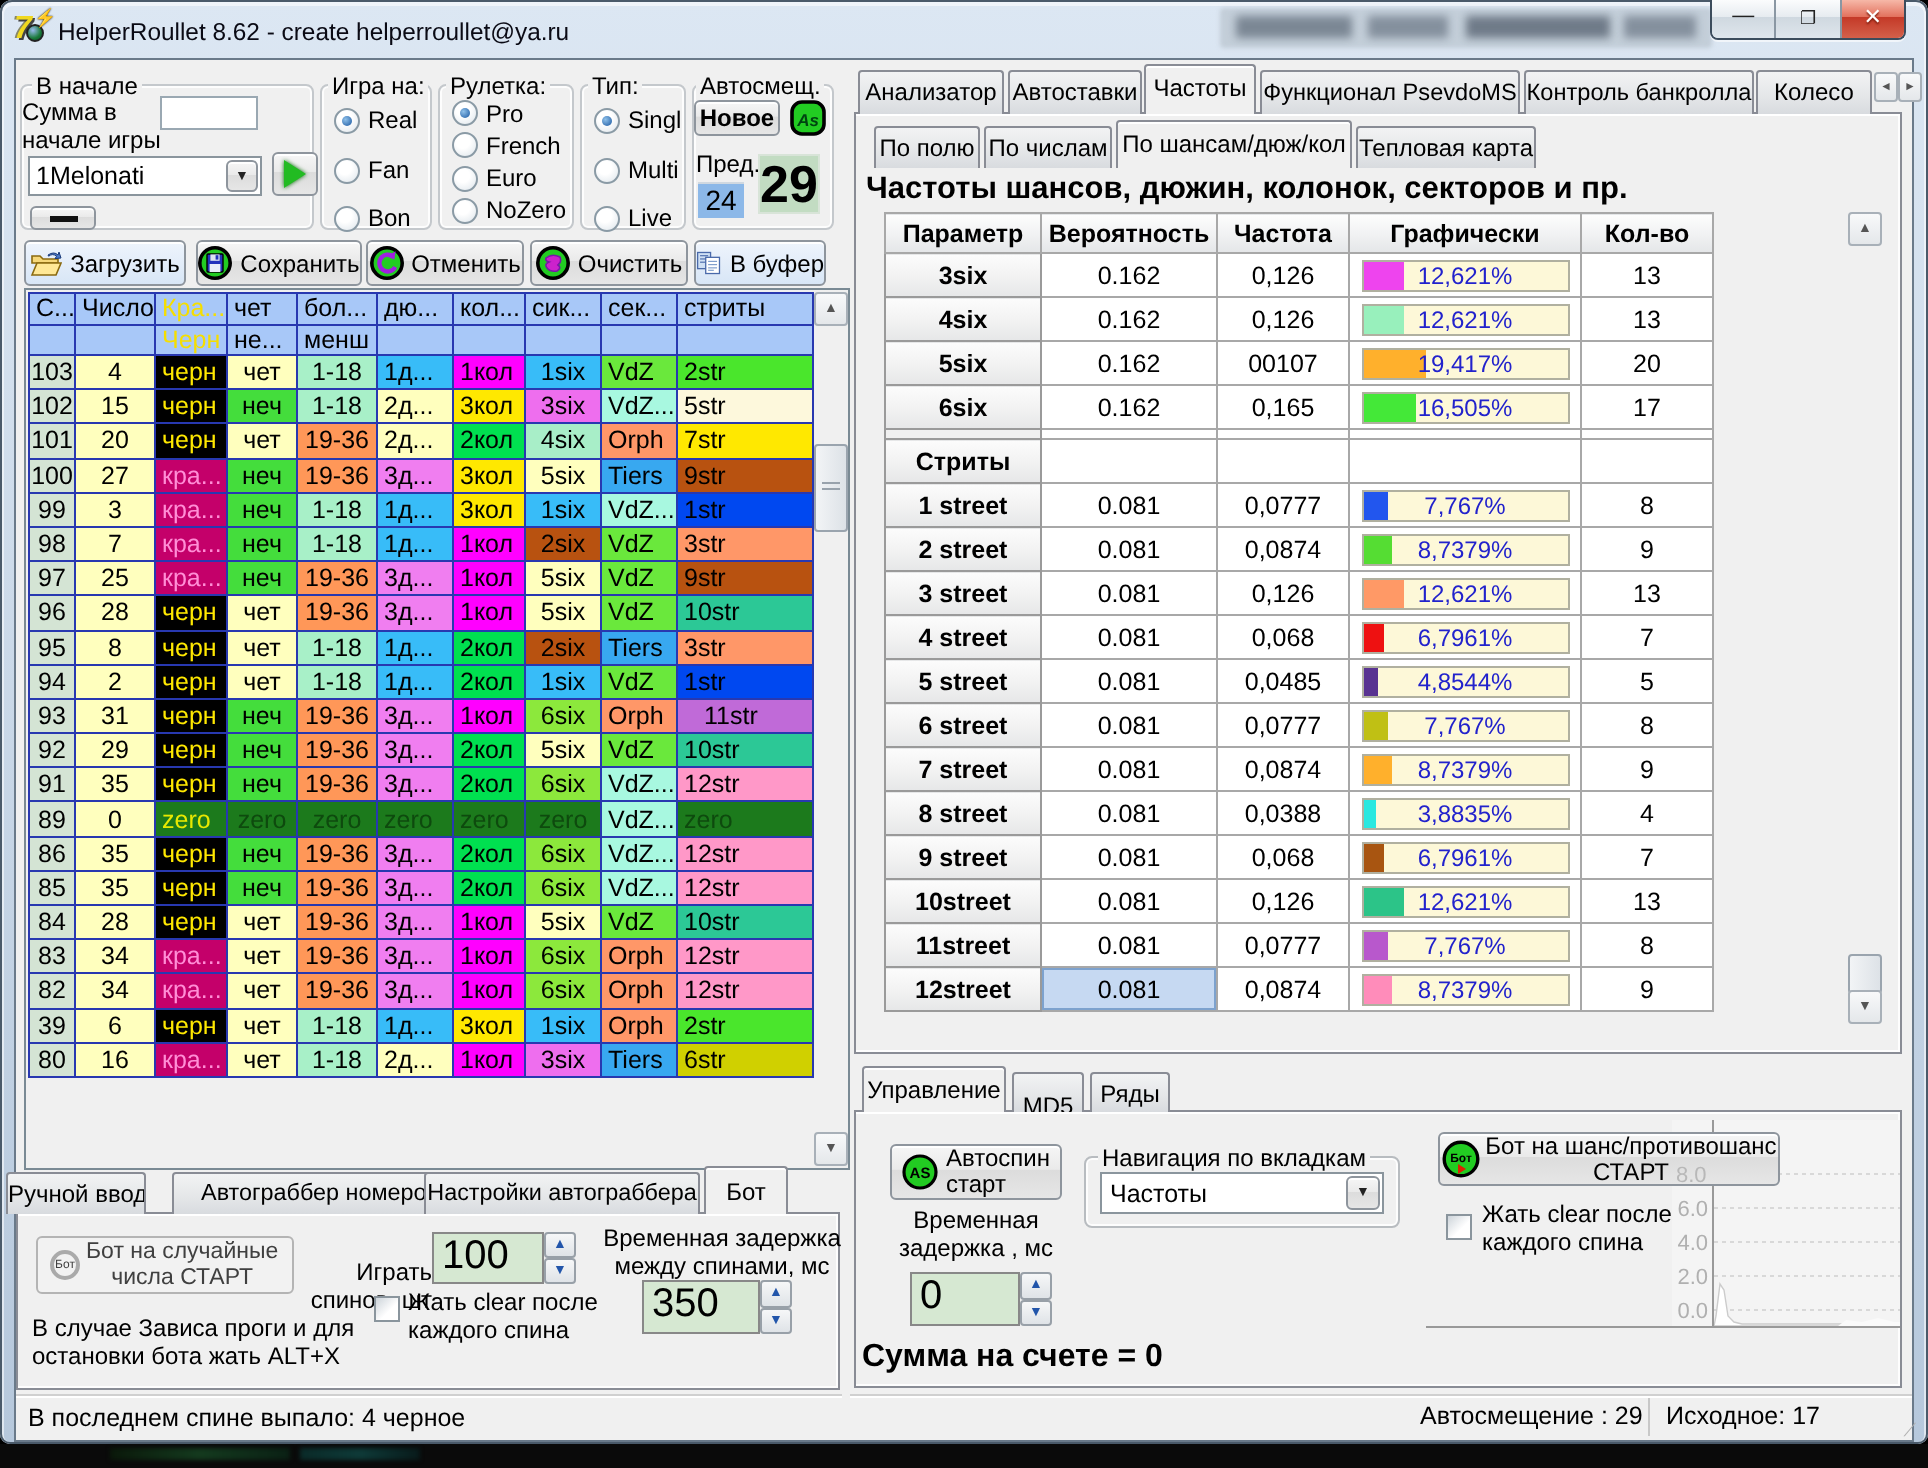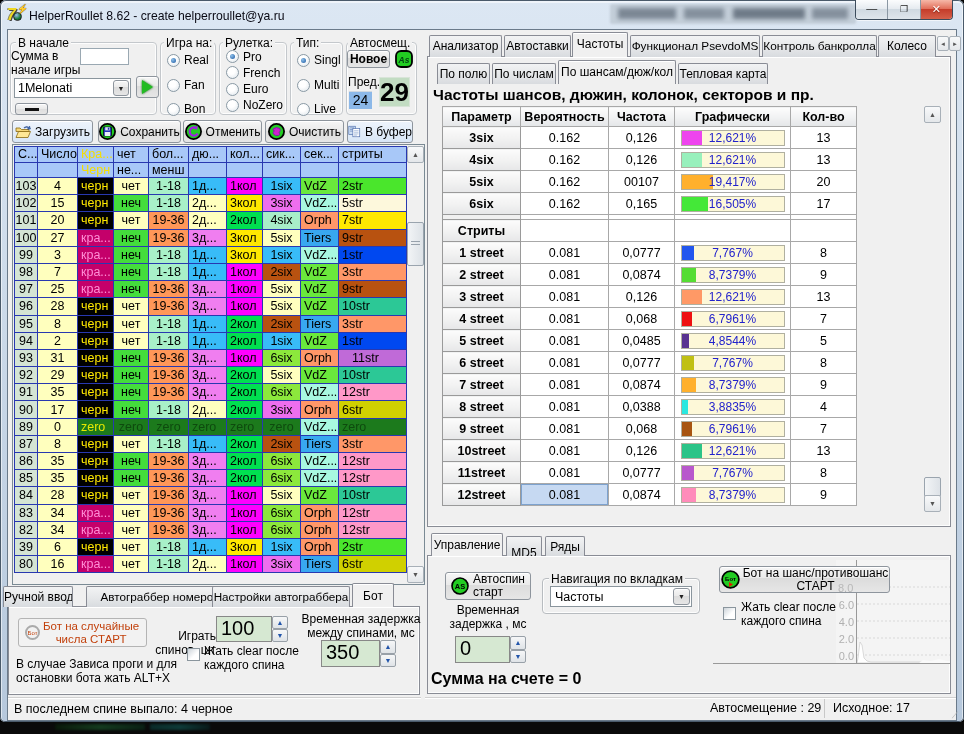--- a/index.html
+++ b/index.html
@@ -330,56 +330,32 @@
           <td style="background:#000000;color:#ffe800;padding-left:3px;">черн</td>
           <td style="background:#44dd3c;text-align:center;">неч</td>
           <td style="background:#ff9758;text-align:center;">19-36</td>
           <td style="background:#f07ef0;padding-left:3px;">3д...</td>
           <td style="background:#00e050;padding-left:3px;">2кол</td>
           <td style="background:#8ce83c;text-align:center;">6six</td>
           <td style="background:#a8f8e0;padding-left:3px;">VdZ...</td>
           <td style="background:#ff98c8;padding-left:3px;">12str</td>
         </tr>
 <tr>
-          <td class="cc">90</td>
-          <td class="cn">17</td>
-          <td style="background:#000000;color:#ffe800;padding-left:3px;">черн</td>
-          <td style="background:#44dd3c;text-align:center;">неч</td>
-          <td style="background:#a8f0c8;text-align:center;">1-18</td>
-          <td style="background:#ffffbe;padding-left:3px;">2д...</td>
-          <td style="background:#00e050;padding-left:3px;">2кол</td>
-          <td style="background:#ee6eee;text-align:center;">3six</td>
-          <td style="background:#ff9768;padding-left:3px;">Orph</td>
-          <td style="background:#d0d000;padding-left:3px;">6str</td>
-        </tr>
-<tr>
           <td class="cc">89</td>
           <td class="cn">0</td>
           <td style="background:#1c7a1c;color:#e8e800;padding-left:3px;">zero</td>
           <td style="background:#1c7a1c;color:#0e4a0e;text-align:center;">zero</td>
           <td style="background:#1c7a1c;color:#0e4a0e;text-align:center;">zero</td>
           <td style="background:#1c7a1c;color:#0e4a0e;padding-left:3px;">zero</td>
           <td style="background:#1c7a1c;color:#0e4a0e;padding-left:3px;">zero</td>
           <td style="background:#1c7a1c;color:#0e4a0e;text-align:center;">zero</td>
           <td style="background:#a8f8e0;padding-left:3px;">VdZ...</td>
           <td style="background:#1c7a1c;color:#0e4a0e;padding-left:3px;">zero</td>
         </tr>
 <tr>
-          <td class="cc">87</td>
-          <td class="cn">8</td>
-          <td style="background:#000000;color:#ffe800;padding-left:3px;">черн</td>
-          <td style="background:#ffffbe;text-align:center;">чет</td>
-          <td style="background:#a8f0c8;text-align:center;">1-18</td>
-          <td style="background:#38bcf8;padding-left:3px;">1д...</td>
-          <td style="background:#00e050;padding-left:3px;">2кол</td>
-          <td style="background:#b85210;text-align:center;">2six</td>
-          <td style="background:#38a8f0;padding-left:3px;">Tiers</td>
-          <td style="background:#ff9768;padding-left:3px;">3str</td>
-        </tr>
-<tr>
           <td class="cc">86</td>
           <td class="cn">35</td>
           <td style="background:#000000;color:#ffe800;padding-left:3px;">черн</td>
           <td style="background:#44dd3c;text-align:center;">неч</td>
           <td style="background:#ff9758;text-align:center;">19-36</td>
           <td style="background:#f07ef0;padding-left:3px;">3д...</td>
           <td style="background:#00e050;padding-left:3px;">2кол</td>
           <td style="background:#8ce83c;text-align:center;">6six</td>
           <td style="background:#a8f8e0;padding-left:3px;">VdZ...</td>
           <td style="background:#ff98c8;padding-left:3px;">12str</td>
@@ -683,21 +659,21 @@
 <div class="sbt" style="left:407px;top:222px;width:17px;height:44px">
     <div style="margin:18px 3px 0;border-top:1px solid #98a2ac;border-bottom:1px solid #98a2ac;height:4px"></div>
   </div>
 <div class="sbb" style="left:407px;top:566px;width:17px;height:17px;font-size:7px">▼</div>
 
 <div class="pane" style="left:8px;top:606px;width:412px;height:89px"></div>
 <div class="tab" style="left:3px;top:586px;width:70px;height:21px;padding-top:3px">Ручной ввод</div>
 <div class="tab" style="left:86px;top:586px;width:148px;height:21px;padding-top:3px;font-size:11.7px">Автограббер номеров</div>
 <div class="tab" style="left:212px;top:586px;width:138px;height:21px;padding-top:3px;font-size:11.7px">Настройки автограббера</div>
 <div class="tab tabsel" style="left:352px;top:583px;width:42px;height:24px;padding-top:5px">Бот</div>
-<div class="abs" style="left:18px;top:618px;width:129px;height:29px;border:1px solid #b4b4b4;border-radius:3px;background:#f2f2f2;color:#c2410c;font-size:12px;display:flex;align-items:center">
+<div class="abs" style="left:18px;top:618px;width:129px;height:29px;border:1px solid #b4b4b4;border-radius:3px;background:#f2f2f2;color:#404040;font-size:12px;display:flex;align-items:center">
  <span style="display:inline-block;margin:0 3px 0 6px;width:15px;height:15px;border-radius:50%;border:2px solid #aaa;font-size:6px;text-align:center;line-height:13px;flex-shrink:0">Бот</span>
  <span style="text-align:center;line-height:13px;font-size:11.5px;white-space:nowrap">Бот на случайные<br>числа СТАРТ</span>
   </div>
 <div class="lab" style="left:152px;top:630px;width:64px;text-align:right;white-space:nowrap">Играть<br>спинов, шт</div>
 <div class="spin" style="left:216px;top:616px;width:56px;height:26px">100</div>
 <div class="spbtns" style="left:272px;top:616px;height:26px">
     <div class="spb">▲</div>
     <div class="spb">▼</div>
   </div>
 <div class="lab" style="left:299px;top:613px;width:124px;text-align:center;white-space:nowrap">Временная задержка<br>между спинами, мс</div>

